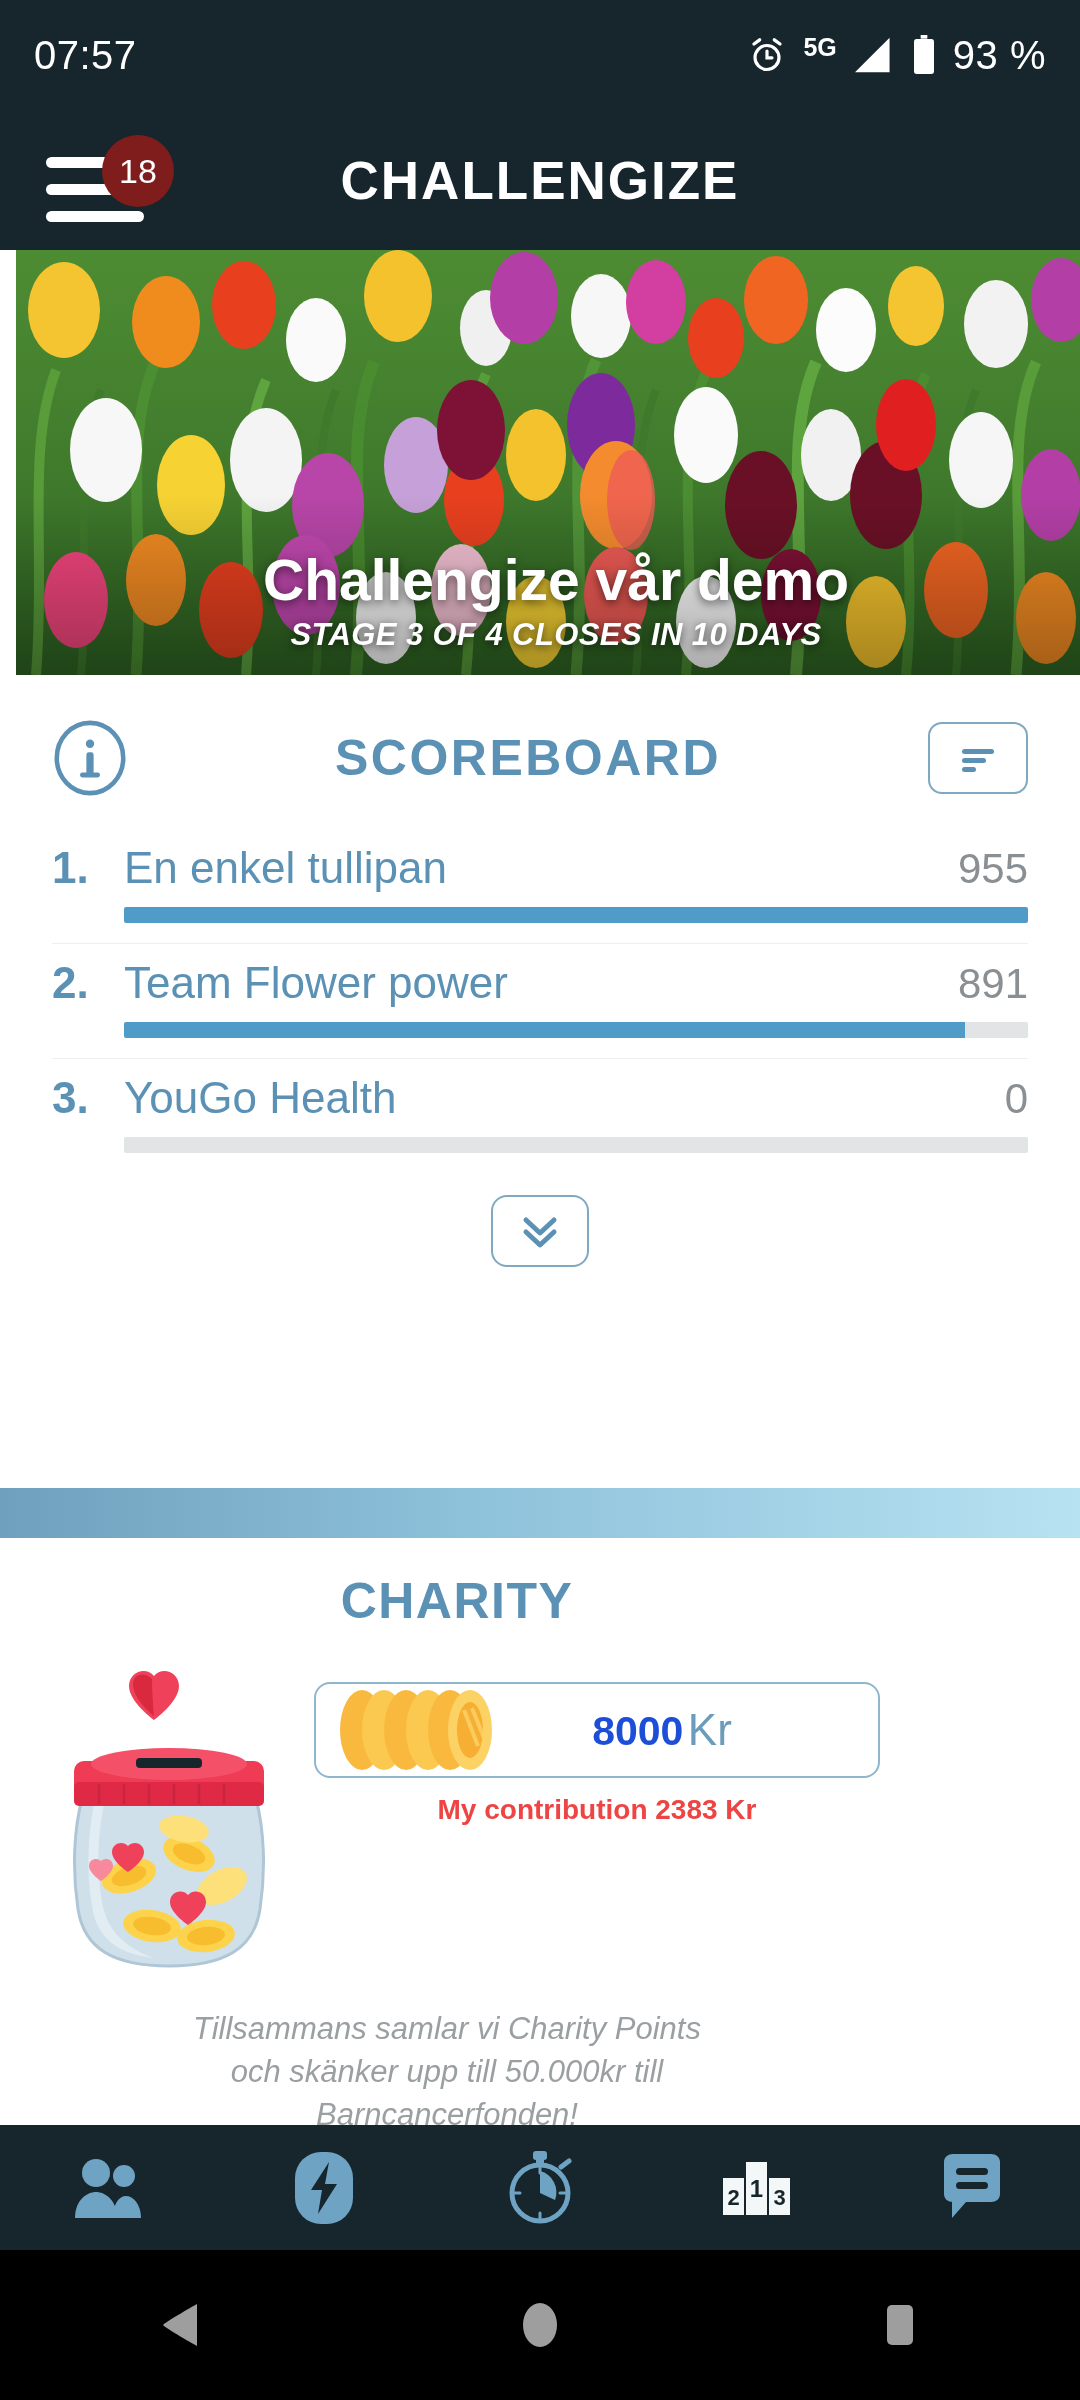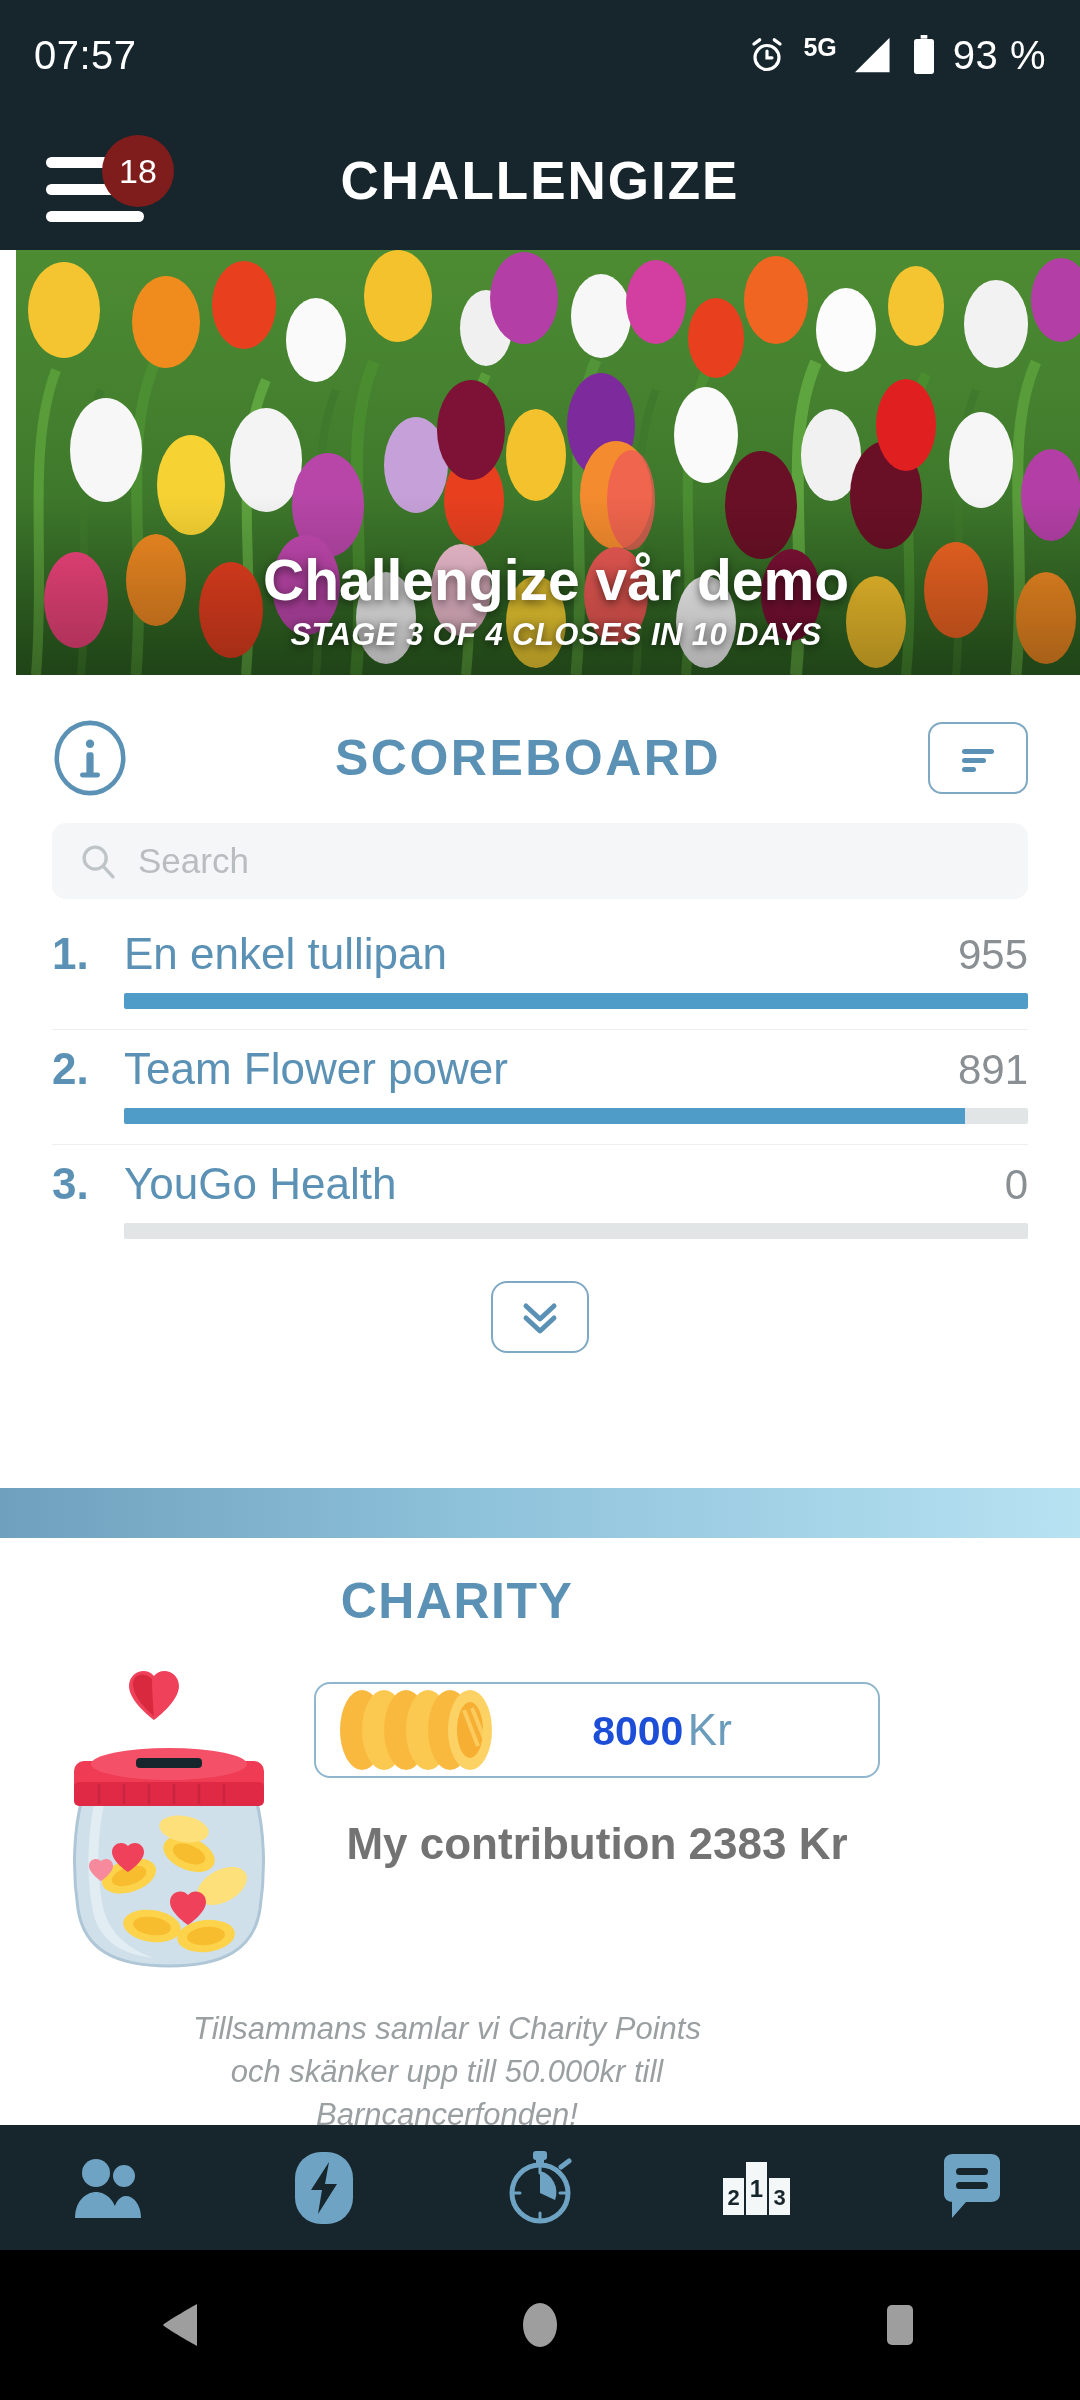--- a/index.html
+++ b/index.html
@@ -121,21 +121,21 @@
   .charity-right { flex:1; padding-left:10px; }
   .amount-box {
     margin-top:42px; height:96px; border:2px solid #8fb6cd; border-radius:16px;
     display:flex; align-items:center; padding:0 20px; background:#fff; position:relative;
   }
   .coins { width:170px; height:84px; flex:0 0 auto; }
   .amount-text { flex:1; text-align:center; padding-right:40px; }
   .amount-num { color:#1d4ed8; font-size:41px; font-weight:700; }
   .amount-cur { color:#6b9cbb; font-size:44px; font-weight:400; }
   .contribution {
-    text-align:center; color:#737373; font-size:44px; font-weight:700; margin-top:41px;
+    text-align:center; color:#ef4444; font-size:28px; font-weight:700; margin-top:16px;
   }
   .blurb {
     text-align:center; color:#9a9fa2; font-size:31px; font-style:italic;
     line-height:1.38; margin-top:24px; padding:0 20px 0 0;
   }
 
   
   .bottomnav {
     position:absolute; left:0; bottom:150px; width:1080px; height:125px;
     background:#17262c; display:flex; align-items:center;
@@ -283,27 +283,20 @@
       <div class="sb-title">SCOREBOARD</div>
       <div class="sort-btn">
         <svg width="42" height="34" viewBox="0 0 42 34">
           <rect x="5" y="8" width="32" height="5" rx="2.5" fill="#5b91b4"></rect>
           <rect x="5" y="17" width="24" height="5" rx="2.5" fill="#5b91b4"></rect>
           <rect x="5" y="26" width="14" height="5" rx="2.5" fill="#5b91b4"></rect>
         </svg>
       </div>
     </div>
 
-    <div class="search-wrap">
-      <svg width="40" height="40" viewBox="0 0 24 24">
-        <circle cx="10.3" cy="10.3" r="6.6" fill="none" stroke="#bfc4c7" stroke-width="2"></circle>
-        <path d="M15.2 15.2 L21 21.5" stroke="#bfc4c7" stroke-width="2" stroke-linecap="round"></path>
-      </svg>
-      <input class="search-input" type="text" placeholder="Search" style="">
-    </div>
 
     <div class="rows">
 
       <div class="row">
         <div class="row-top">
           <span class="row-rank">1.</span>
           <span class="row-name">En enkel tullipan</span>
           <span class="row-score">955</span>
         </div>
         <div class="bar-track">

